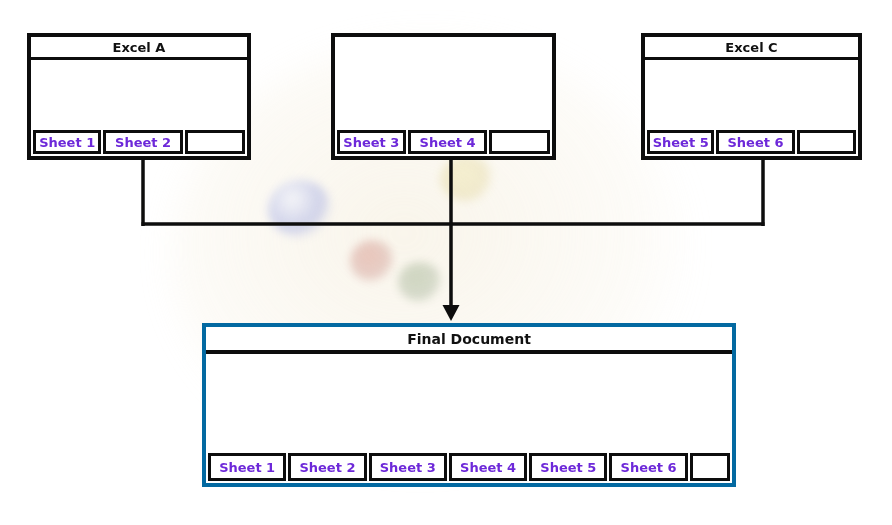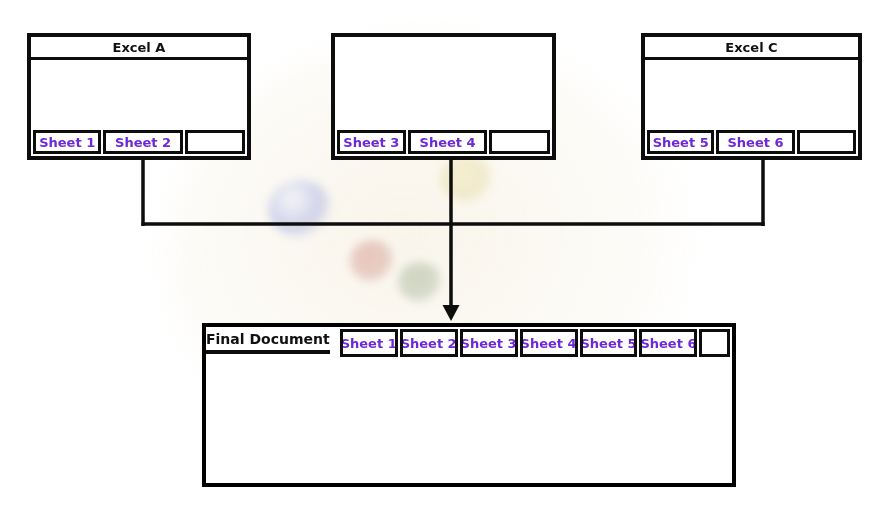--- a/index.html
+++ b/index.html
@@ -55,21 +55,21 @@
   .tab{
     border:3px solid #0d0d0d;background:#ffffff;box-sizing:border-box;
     display:flex;align-items:center;justify-content:center;
     font-weight:bold;font-size:13px;color:#6d28d9;white-space:nowrap;overflow:hidden;
   }
   .t1{flex:69;} .t2{flex:81;} .tE{flex:60;}
 
   
   .final{
     position:absolute;left:202px;top:323px;width:534px;height:164px;
-    border:4px solid #000000;background:#ffffff;display:flex;flex-direction:row;
+    border:4px solid #0369a1;background:#ffffff;display:flex;flex-direction:column;
     box-sizing:border-box;z-index:2;
   }
   .final-title{
     height:23px;border-bottom:4px solid #0d0d0d;display:flex;align-items:center;justify-content:center;
     font-weight:bold;font-size:14px;color:#111;background:#ffffff;
   }
   .final-tabs{display:flex;gap:2px;padding:2px;height:32px;box-sizing:border-box;}
   .ft{flex:76;} .ftE{flex:36;}
 
   

